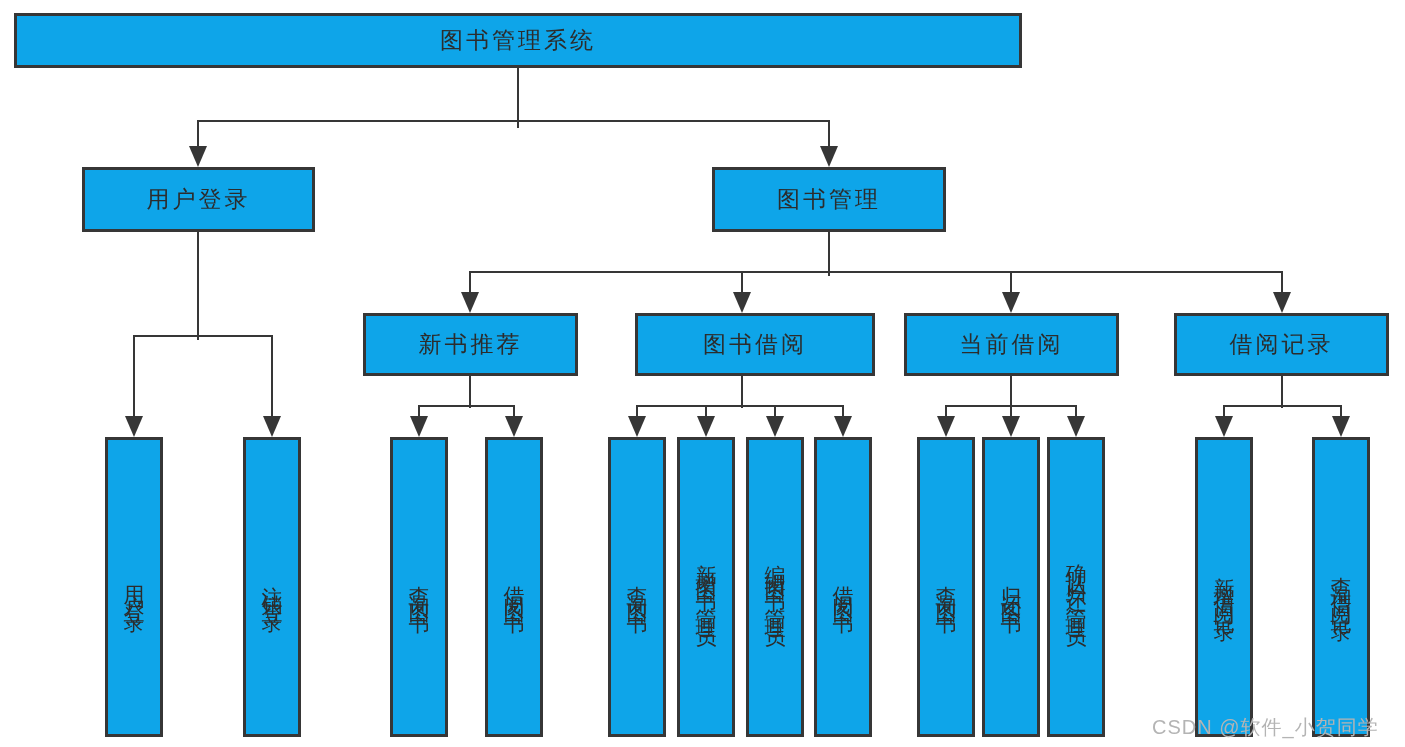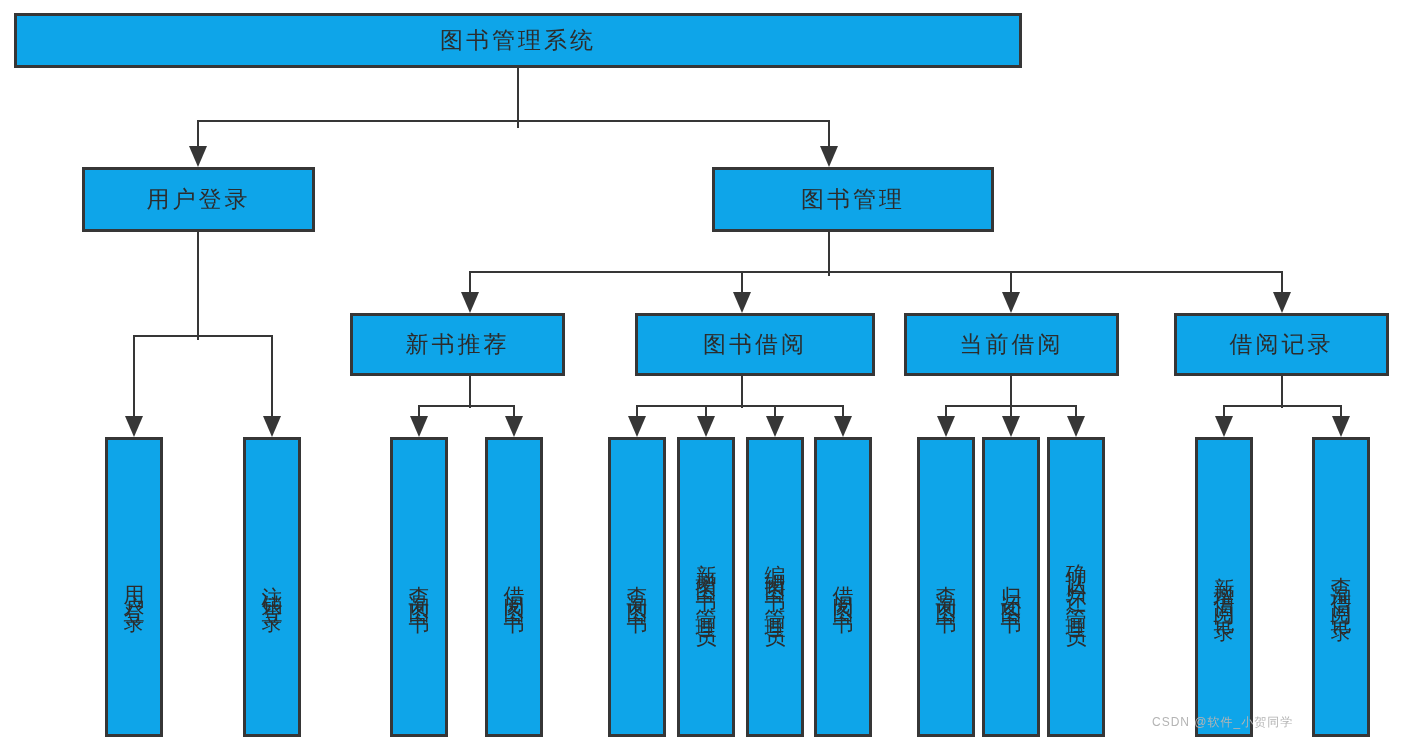--- a/index.html
+++ b/index.html
@@ -45,21 +45,21 @@
     position:absolute;
     left:-8px;top:100%;
     width:0;height:0;
     border-left:9px solid transparent;
     border-right:9px solid transparent;
     border-top:21px solid var(--line);
   }
   .watermark{
     position:absolute;
     left:1152px;top:714px;
-    font-size:12px;
+    font-size:20px;
     color:var(--wm);
     letter-spacing:1px;
     white-space:nowrap;
   }
 </style>
 </head>
 <body>
 
 <div class="stage">
 
@@ -103,25 +103,25 @@
   <div class="arrow" style="left:1223px;top:405px;height:11px"></div>
   <div class="arrow" style="left:1340px;top:405px;height:11px"></div>
 
   <div class="box" style="left:14px;top:13px;width:1008px;height:55px">
     <span class="hlbl">图书管理系统</span>
   </div>
 
   <div class="box" style="left:82px;top:167px;width:233px;height:65px">
     <span class="hlbl">用户登录</span>
   </div>
-  <div class="box" style="left:712px;top:167px;width:282px;height:65px">
+  <div class="box" style="left:712px;top:167px;width:234px;height:65px">
     <span class="hlbl">图书管理</span>
   </div>
 
-  <div class="box" style="left:350px;top:313px;width:215px;height:63px">
+  <div class="box" style="left:363px;top:313px;width:215px;height:63px">
     <span class="hlbl">新书推荐</span>
   </div>
   <div class="box" style="left:635px;top:313px;width:240px;height:63px">
     <span class="hlbl">图书借阅</span>
   </div>
   <div class="box" style="left:904px;top:313px;width:215px;height:63px">
     <span class="hlbl">当前借阅</span>
   </div>
   <div class="box" style="left:1174px;top:313px;width:215px;height:63px">
     <span class="hlbl">借阅记录</span>

